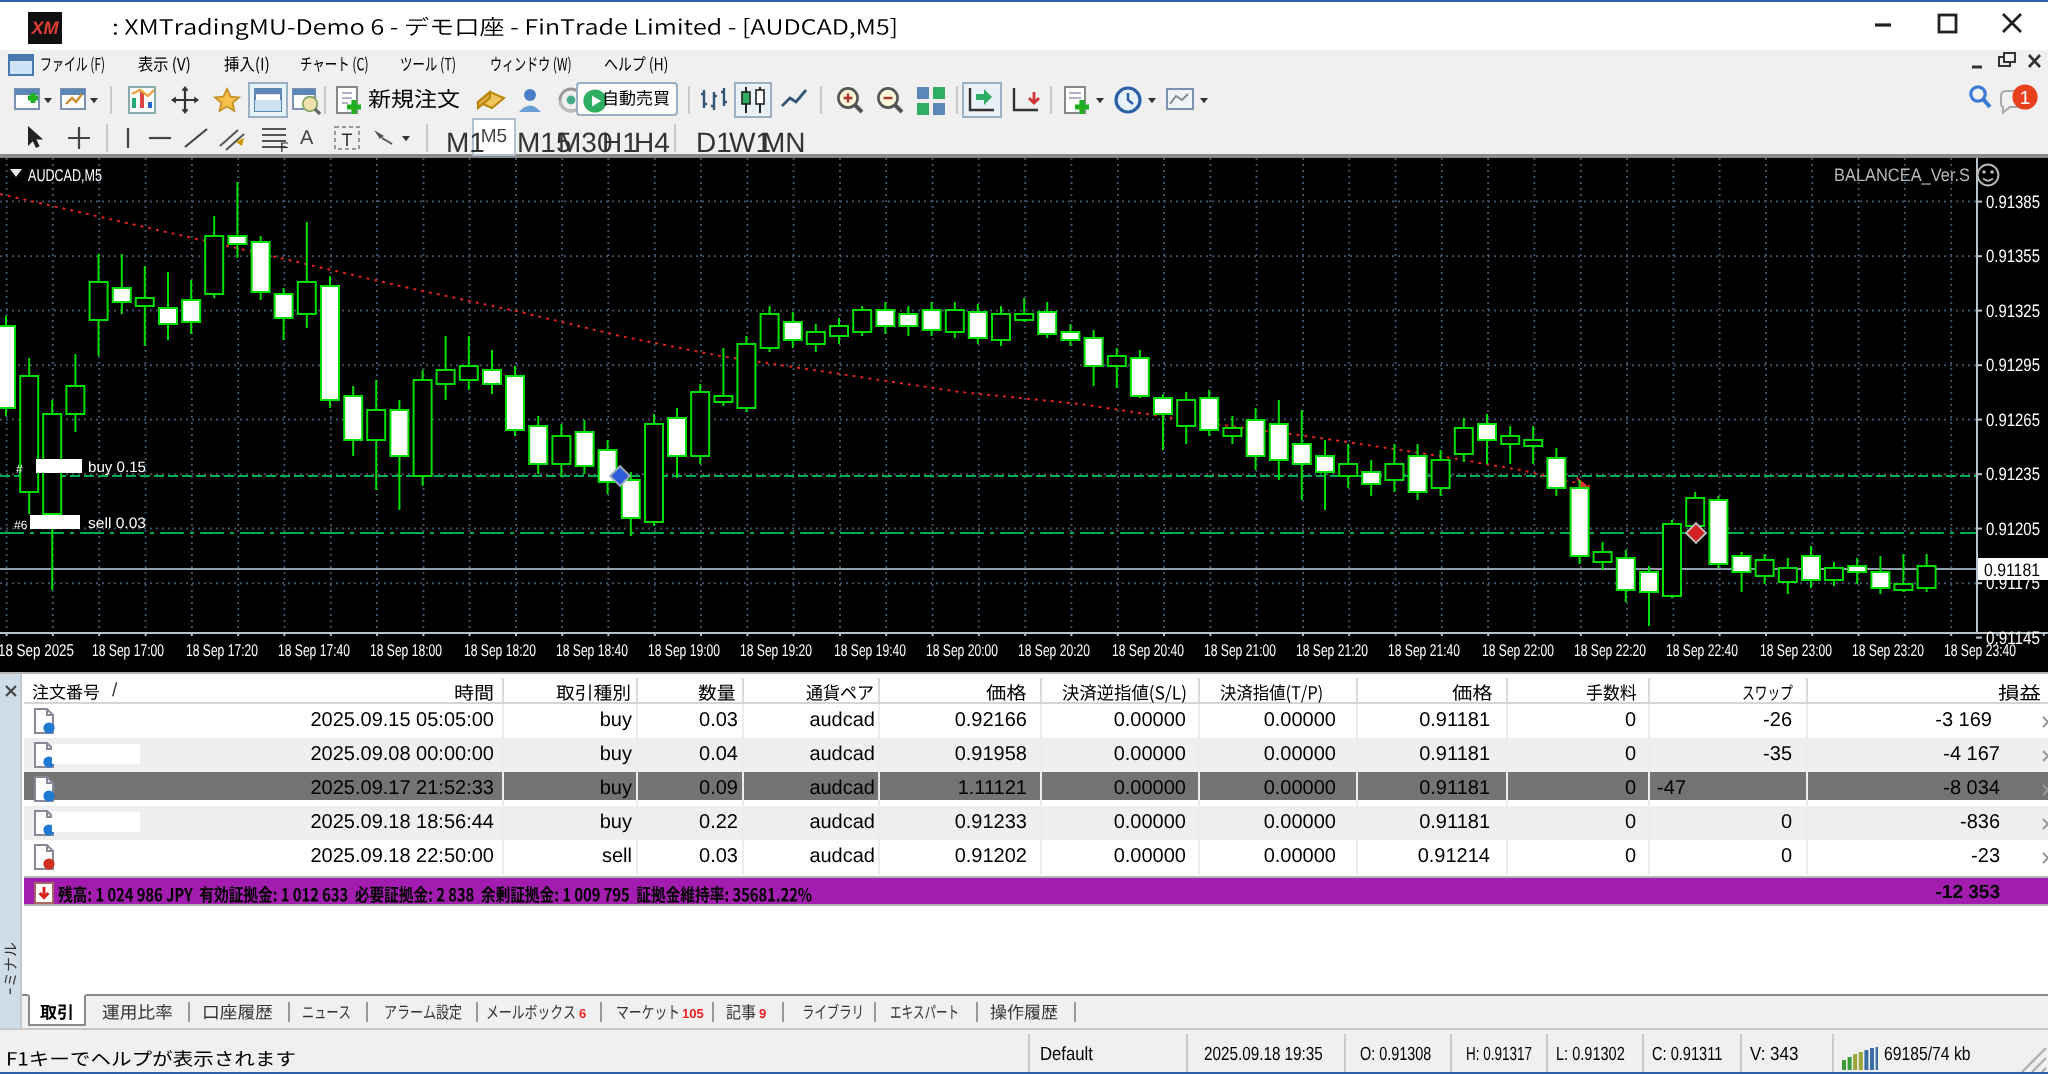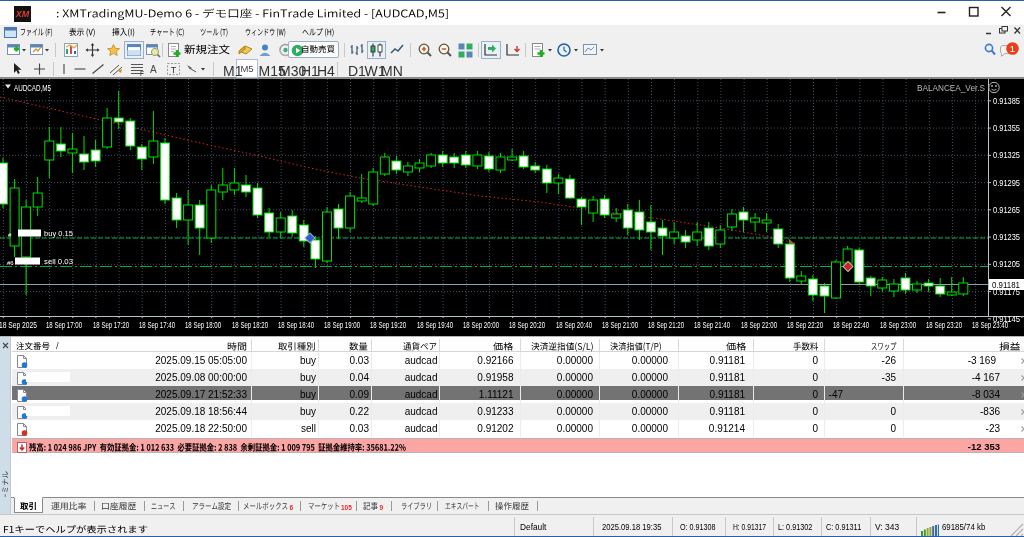--- a/index.html
+++ b/index.html
@@ -961,21 +961,21 @@
       <div class="abs" style="left:507.70000000000005px;top:0px;width:1px;height:17px;background:#ececec;"></div>
       <div class="abs" style="left:587.4px;top:0px;width:1px;height:17px;background:#ececec;"></div>
       <div class="abs" style="left:665.5px;top:0px;width:1px;height:17px;background:#ececec;"></div>
       <div class="abs" style="left:740.5px;top:0px;width:1px;height:17px;background:#ececec;"></div>
       <div class="abs" style="left:811.6px;top:0px;width:1px;height:17px;background:#ececec;"></div>
       <div class="abs" style="left:890.5px;top:0px;width:1px;height:17px;background:#ececec;"></div>
       <svg class="abs" style="left:1008px;top:5px" width="8" height="8" xmlns="http://www.w3.org/2000/svg">
         <path d="M1.5 1.5 l5 5 M6.5 1.5 l-5 5" stroke="#999" stroke-width="1.1"></path>
       </svg>
     </div>
-    <div class="abs" style="left:12px;top:101px;width:1012px;height:15px;background:#fca5a5;border-top:1px solid #b5b5b5;border-bottom:1px solid #b5b5b5;">
+    <div class="abs" style="left:12px;top:101px;width:1012px;height:15px;background:#a21caf;border-top:1px solid #b5b5b5;border-bottom:1px solid #b5b5b5;">
       <div class="abs" style="left:4px;top:1px;"><svg width="12" height="13" viewBox="0 0 12 13" style="" xmlns="http://www.w3.org/2000/svg">
           <rect x="1.5" y="1.5" width="9" height="10" fill="#fff" stroke="#a66"></rect>
           <path d="M6 3.5 v5 m-2.2 -2 l2.2 2.3 l2.2 -2.3" stroke="#d22" stroke-width="1.5" fill="none"></path>
         </svg></div>
       <svg class="abs" style="left:17.0px;top:2.3px;" width="379" height="13" xmlns="http://www.w3.org/2000/svg">
         <g fill="#000" transform="translate(0,9.7)">
           <path transform="translate(0.00,0) scale(0.007338,-0.009000)" d="M424 684 915 724 923 630 432 587ZM454 536 905 578 913 486 462 443ZM427 386 947 438 956 344 437 289ZM568 855H686Q685 755 690.5 655.5Q696 556 708.5 464.0Q721 372 737.0 293.0Q753 214 773.5 155.0Q794 96 816.5 63.0Q839 30 863 30Q877 30 885.0 55.0Q893 80 897 144Q914 123 937.5 105.0Q961 87 981 78Q972 14 956.5 -21.5Q941 -57 915.5 -70.5Q890 -84 850 -84Q799 -84 758.5 -46.0Q718 -8 687.0 59.5Q656 127 634.0 217.0Q612 307 597.5 412.5Q583 518 576.0 630.5Q569 743 568 855ZM715 795 781 862Q816 846 854.0 822.5Q892 799 913 777L842 703Q823 726 786.5 751.5Q750 777 715 795ZM858 345 943 285Q891 206 810.5 135.5Q730 65 632.0 10.5Q534 -44 432 -77Q422 -54 404.5 -25.5Q387 3 369 23Q445 42 517.5 73.5Q590 105 655.0 147.5Q720 190 772.0 240.5Q824 291 858 345ZM46 800H434V692H46ZM176 601H349V494H176ZM110 336 171 422Q198 404 228.0 381.5Q258 359 283.5 336.5Q309 314 324 294L259 198Q244 219 219.5 243.5Q195 268 166.0 292.5Q137 317 110 336ZM163 768 276 749Q261 652 236.5 560.0Q212 468 178.5 389.0Q145 310 102 250Q93 261 76.5 275.5Q60 290 42.5 305.0Q25 320 12 328Q52 379 81.0 448.5Q110 518 130.5 599.5Q151 681 163 768ZM318 601H338L357 605L426 585Q400 338 327.0 167.5Q254 -3 143 -90Q135 -77 120.0 -61.0Q105 -45 89.0 -30.0Q73 -15 61 -7Q168 70 232.5 218.0Q297 366 318 577Z"></path>
           <path transform="translate(7.34,0) scale(0.007338,-0.009000)" d="M61 767H939V664H61ZM432 851H555V716H432ZM100 363H832V264H217V-90H100ZM787 363H907V37Q907 -4 897.0 -29.5Q887 -55 858 -69Q829 -82 789.0 -85.0Q749 -88 694 -88Q691 -63 680.0 -30.5Q669 2 657 24Q692 23 724.5 22.5Q757 22 767 23Q779 24 783.0 27.0Q787 30 787 39ZM307 218H411V-53H307ZM360 218H691V-7H360V74H586V137H360ZM339 546V485H653V546ZM225 626H775V405H225Z"></path>
           <path transform="translate(14.68,0) scale(0.007338,-0.009000)" d="M163 366Q123 366 97.0 393.5Q71 421 71 461Q71 503 97.0 530.0Q123 557 163 557Q202 557 228.0 530.0Q254 503 254 461Q254 421 228.0 393.5Q202 366 163 366ZM163 -14Q123 -14 97.0 14.0Q71 42 71 82Q71 124 97.0 151.0Q123 178 163 178Q202 178 228.0 151.0Q254 124 254 82Q254 42 228.0 14.0Q202 -14 163 -14Z"></path>
           <path transform="translate(18.73,0) scale(0.007338,-0.009000)" d="M82 0V120H242V587H107V679Q163 689 203.5 703.5Q244 718 279 741H388V120H527V0Z"></path>

